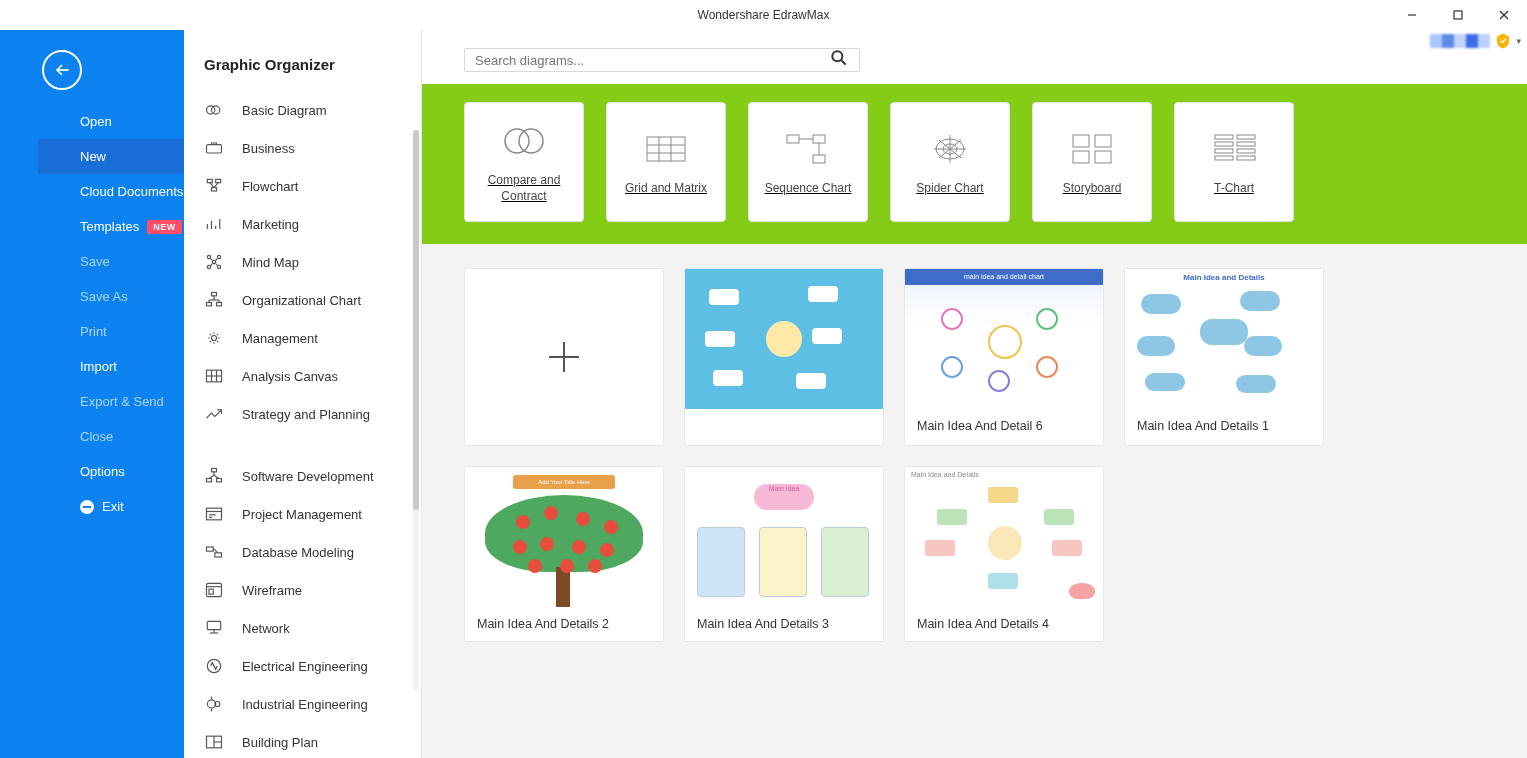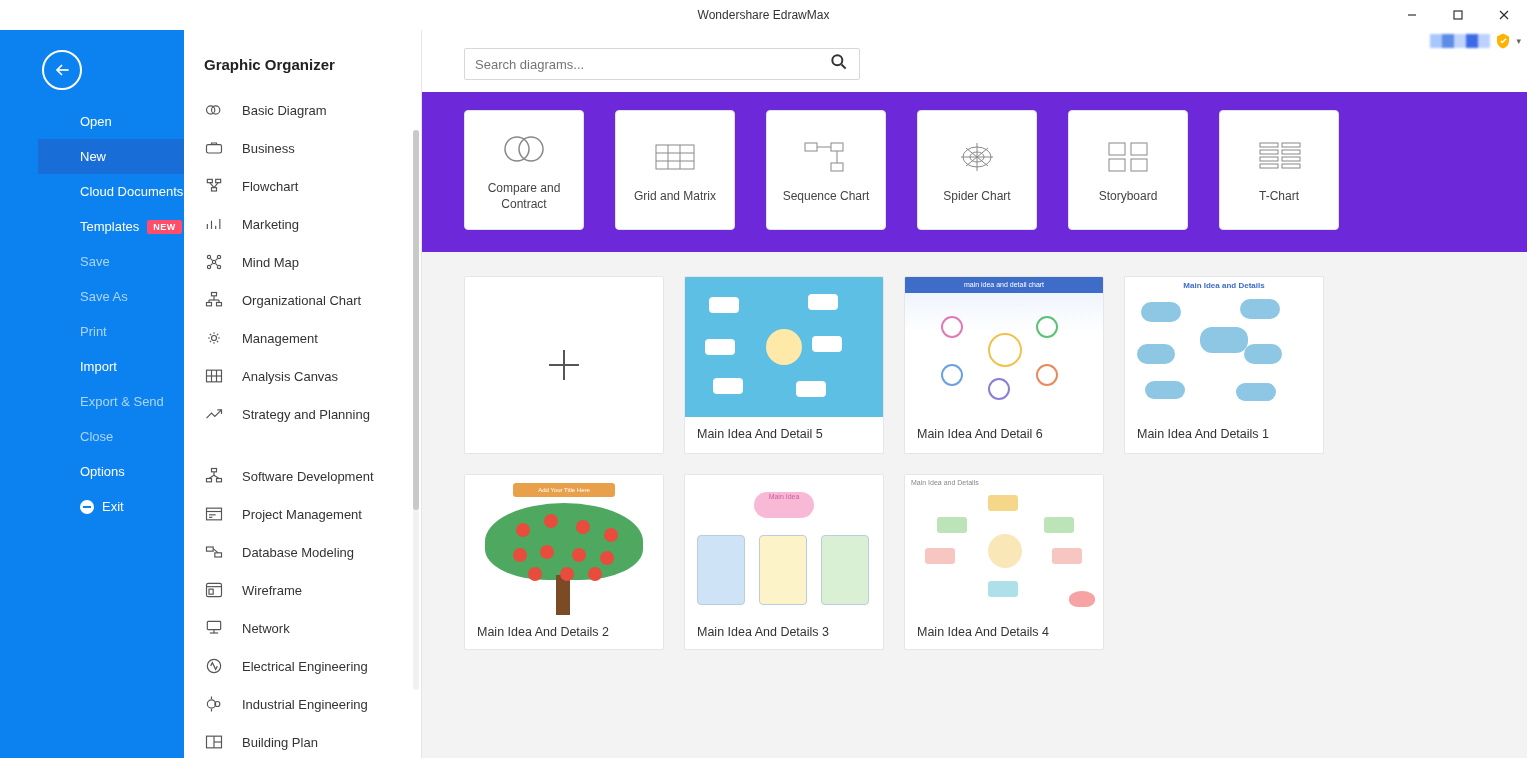--- a/index.html
+++ b/index.html
@@ -32,25 +32,25 @@
 .cat-item { display: flex; align-items: center; gap: 18px; padding: 9px 0 9px 20px; font-size: 13px; color: #333; cursor: pointer; }
 .cat-icon { width: 20px; height: 20px; display: flex; align-items: center; justify-content: center; }
 .cat-icon svg { stroke: #555; fill: none; stroke-width: 1.4; }
 .cat-divider { height: 1px; background: #e8e8e8; margin: 12px 18px; }
 .vscroll { position: absolute; right: 2px; top: 100px; width: 6px; height: 560px; background: #f1f1f1; border-radius: 3px; }
 .vscroll-thumb { width: 6px; height: 380px; background: #c9c9c9; border-radius: 3px; }
 
 .content { flex: 1; background: #fafafa; display: flex; flex-direction: column; overflow: hidden; }
 .content-top { background: #fff; padding: 12px 0 0 0; }
 .search-wrap { margin: 6px 0 12px 42px; }
-.search { width: 396px; height: 32px; border: 1px solid #d8d8d8; border-radius: 2px; display: flex; align-items: center; padding: 0 10px; }
+.search { width: 396px; height: 24px; border: 1px solid #d8d8d8; border-radius: 2px; display: flex; align-items: center; padding: 0 10px; }
 .search input { flex: 1; border: none; outline: none; font-size: 13px; color: #333; background: transparent; }
 .search-icon svg { stroke: #333; }
 
-.type-row { display: flex; gap: 31px; padding: 18px 0 22px 42px; background: #6d28d9; }
+.type-row { display: flex; gap: 22px; padding: 18px 0 22px 42px; background: #84cc16; text-decoration: underline; }
 .type-card { width: 120px; height: 120px; border: 1px solid #e2e2e2; border-radius: 4px; display: flex; flex-direction: column; align-items: center; justify-content: center; gap: 10px; cursor: pointer; background: #fff; }
 .type-card.selected { border: 1.5px solid #0b82f0; }
 .type-card.selected .type-label { color: #0b82f0; }
 .type-thumb { width: 60px; height: 44px; display: flex; align-items: center; justify-content: center; }
 .type-label { font-size: 12px; color: #444; text-align: center; line-height: 1.3; padding: 0 6px; }
 
 .templates-area { flex: 1; background: #f3f3f3; padding: 24px 0 24px 42px; overflow-y: auto; }
 .templates-grid { display: flex; flex-wrap: wrap; gap: 20px; }
 .tpl-card { width: 200px; background: #fff; border: 1px solid #e6e6e6; border-radius: 2px; cursor: pointer; overflow: hidden; }
 .tpl-card.blank { height: 178px; display: flex; align-items: center; justify-content: center; }
@@ -453,21 +453,20 @@
         </div>
       <div class="tpl-card">
             <div class="tpl-thumb thumb-1">
               <div class="bubble" style="left: 12%; top: 14%; width: 30px; height: 16px;"></div>
               <div class="bubble" style="left: 62%; top: 12%; width: 30px; height: 16px;"></div>
               <div class="bubble" style="left: 10%; top: 44%; width: 30px; height: 16px;"></div>
               <div class="bubble" style="left: 64%; top: 42%; width: 30px; height: 16px;"></div>
               <div class="bubble" style="left: 14%; top: 72%; width: 30px; height: 16px;"></div>
               <div class="bubble" style="left: 56%; top: 74%; width: 30px; height: 16px;"></div>
             </div>
-            <div class="tpl-caption">Main Idea And Detail 5</div>
           </div>
           <div class="tpl-card">
             <div class="tpl-thumb thumb-2">
               <div style="position: absolute; left: 0px; top: 0px; right: 0px; height: 16px; background: rgb(61, 108, 201); color: rgb(255, 255, 255); font-size: 7px; text-align: center; line-height: 16px;">main idea and detail chart</div>
               <div class="circ" style="left: 42%; top: 40%; width: 34px; height: 34px; border-color: rgb(240, 194, 75);"></div>
               <div class="circ" style="left: 18%; top: 28%; width: 22px; height: 22px; border-color: rgb(224, 122, 184);"></div>
               <div class="circ" style="left: 66%; top: 28%; width: 22px; height: 22px; border-color: rgb(91, 194, 119);"></div>
               <div class="circ" style="left: 18%; top: 62%; width: 22px; height: 22px; border-color: rgb(106, 163, 224);"></div>
               <div class="circ" style="left: 66%; top: 62%; width: 22px; height: 22px; border-color: rgb(232, 139, 90);"></div>
               <div class="circ" style="left: 42%; top: 72%; width: 22px; height: 22px; border-color: rgb(138, 127, 214);"></div>

